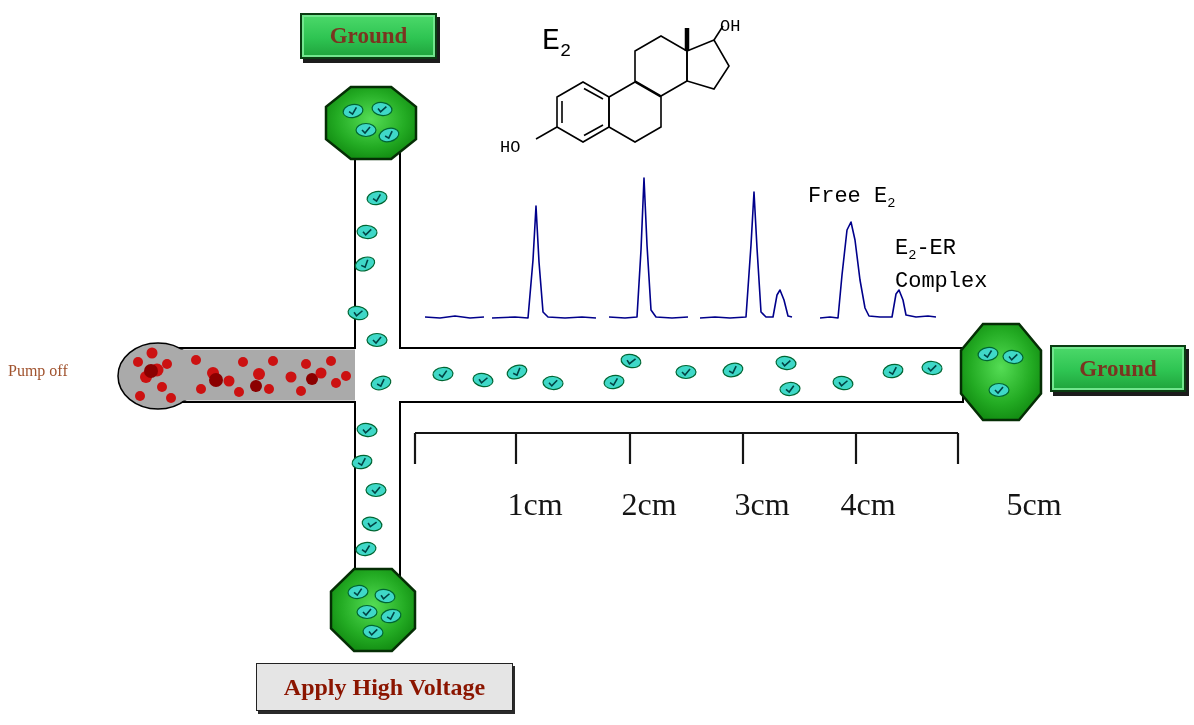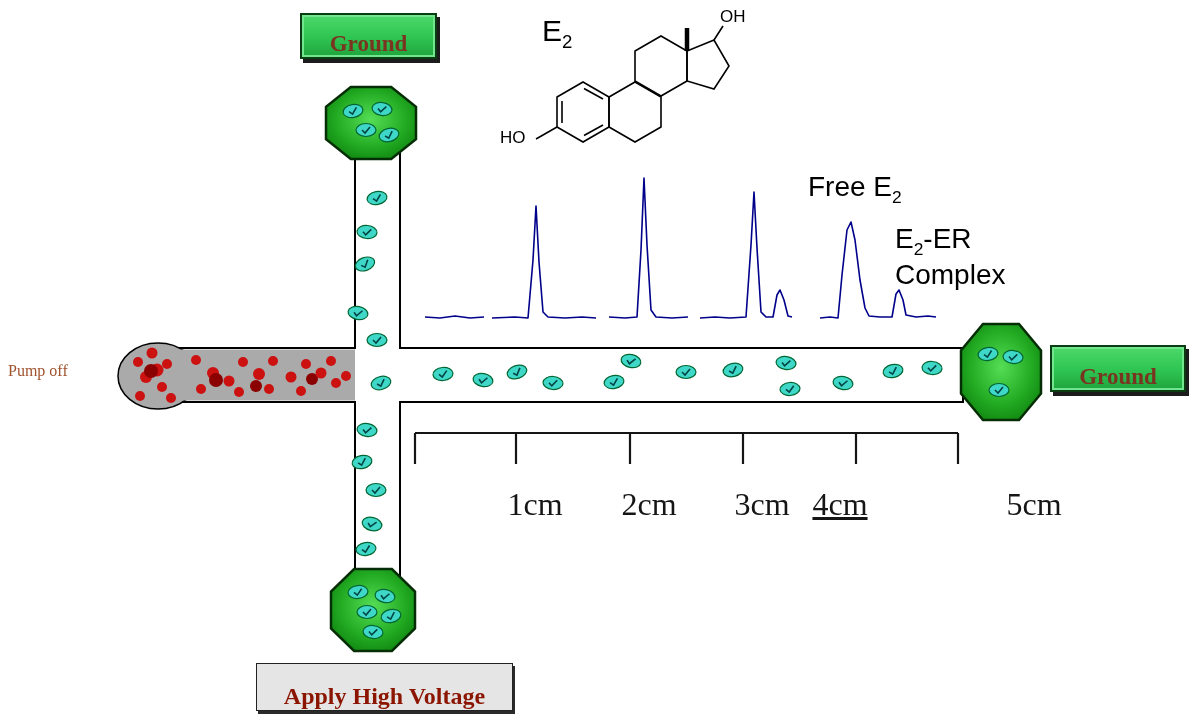--- a/index.html
+++ b/index.html
@@ -4,41 +4,41 @@
 <style>
   html,body { margin:0; padding:0; background:#fff; }
   .stage {
     position:relative; width:1194px; height:725px; background:#ffffff;
     font-family:"Liberation Serif", serif; overflow:hidden;
     border-bottom:2px solid #000;
   }
   svg.base { position:absolute; left:0; top:0; }
 
   .btn {
-    position:absolute; display:flex; align-items:flex-end; justify-content:center;
+    position:absolute; display:flex; align-items:center; justify-content:center;
     box-sizing:border-box; text-align:center;
   }
   .btn.green {
     background:linear-gradient(180deg,#4cd96a 0%, #2ec452 55%, #1fa33c 100%);
     border:2px solid #0a3d12;
     box-shadow:3px 4px 0 #1c1c1c, inset 0 0 0 2px #72e68e;
     color:#7a3520; font-size:23px; font-weight:600;
   }
   .btn.orange {
     background:#e5e5e5;
     border:1px solid #222;
     box-shadow:2px 3px 0 #2a2a2a;
     color:#8b1500; font-size:24px; font-weight:600;
   }
   .pump-off {
     position:absolute; left:8px; top:362px;
     font-size:16px; color:#a0522d;
   }
-  .sans { font-family:Liberation Sans, sans-serif; }
-  .annot { position:absolute; color:#000; font-size:28px; line-height:26px; }
+  .sans { font-family:Liberation Mono, monospace;margin-top:10px; }
+  .annot { position:absolute; color:#000; font-size:22px; line-height:26px; }
   sub { font-size:0.62em; }
   .e2-label { position:absolute; left:542px; top:14px; font-size:30px; color:#000; }
   .atom-label { position:absolute; font-size:17px; color:#000; }
   .cm-label {
     position:absolute; top:486px; transform:translateX(-50%);
     font-size:32px; color:#151515; white-space:nowrap;
   }
 </style>
 </head>
 <body>
@@ -204,16 +204,16 @@
   <div class="annot sans" style="left:895px; top:226px;">
     <div>
       <span>E</span><sub>2</sub><span>-ER</span>
     </div>
     <div>Complex</div>
   </div>
 
   <div class="cm-label" style="left:535px;">1cm</div>
   <div class="cm-label" style="left:649px;">2cm</div>
   <div class="cm-label" style="left:762px;">3cm</div>
-  <div class="cm-label" style="left:840px;text-decoration:underline;">4cm</div>
+  <div class="cm-label" style="left:868px;">4cm</div>
   <div class="cm-label" style="left:1034px;">5cm</div>
 
 </div>
 
 </body></html>

